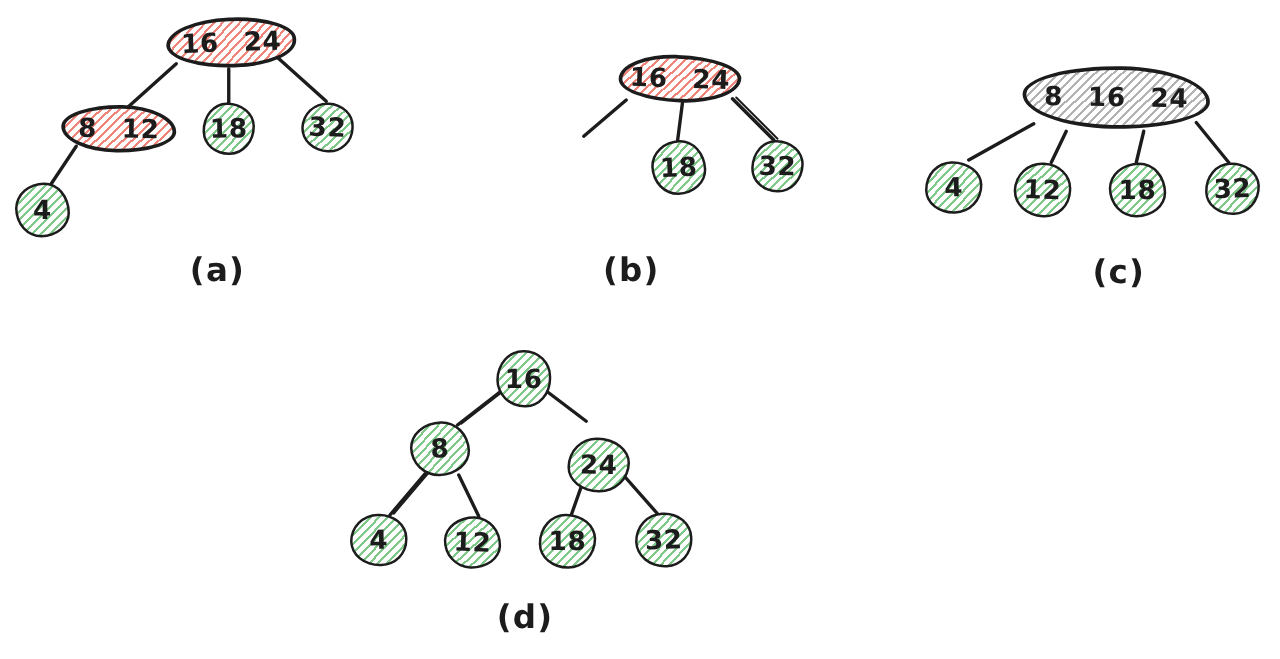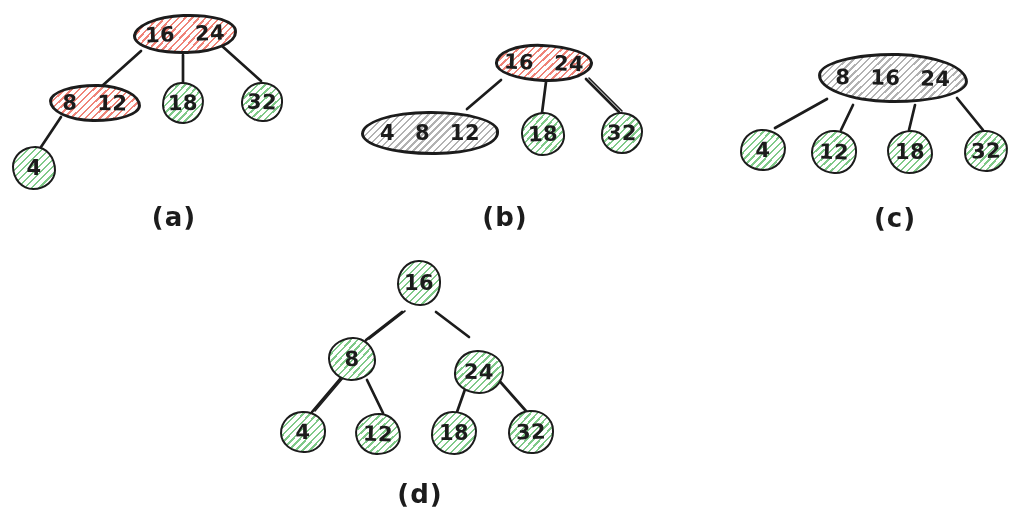--- a/index.html
+++ b/index.html
@@ -117,23 +117,20 @@
         </div>
         <div class="node fill-green blob1" style="left: 12px; top: 146px; width: 44px; height: 44px; transform: rotate(0deg);">
           <span>4</span>
         </div>
         <div class="caption" style="left: 174px; top: 217px;">(a)</div>
       </div>
       <div class="tree-group">
         <div class="node fill-red blob2 wide" style="left: 495px; top: 44px; width: 98px; height: 38px; transform: rotate(2deg);">
           <span>16 24</span>
         </div>
-        <div class="node fill-gray blob0 wide" style="left: 361px; top: 111px; width: 138px; height: 44px; transform: rotate(0deg);">
-          <span>4 8 12</span>
-        </div>
         <div class="node fill-green blob1" style="left: 521px; top: 112px; width: 44px; height: 44px; transform: rotate(-2deg);">
           <span>18</span>
         </div>
         <div class="node fill-green blob2" style="left: 601px; top: 112px; width: 42px; height: 42px; transform: rotate(1deg);">
           <span>32</span>
         </div>
         <div class="caption" style="left: 505px; top: 217px;">(b)</div>
       </div>
       <div class="tree-group">
         <div class="node fill-gray blob1 wide" style="left: 818px; top: 53px; width: 150px; height: 50px; transform: rotate(1deg);">
@@ -147,21 +144,21 @@
         </div>
         <div class="node fill-green blob1" style="left: 887px; top: 130px; width: 46px; height: 44px; transform: rotate(0deg);">
           <span>18</span>
         </div>
         <div class="node fill-green blob2" style="left: 964px; top: 130px; width: 44px; height: 42px; transform: rotate(-2deg);">
           <span>32</span>
         </div>
         <div class="caption" style="left: 895px; top: 218px;">(c)</div>
       </div>
       <div class="tree-group">
-        <div class="node fill-green blob0" style="left: 397px; top: 260px; width: 44px; height: 46px; transform: rotate(0deg);">
+        <div class="node fill-green blob0" style="left: 397px; top: 280px; width: 44px; height: 46px; transform: rotate(0deg);">
           <span>16</span>
         </div>
         <div class="node fill-green blob1" style="left: 328px; top: 337px; width: 48px; height: 44px; transform: rotate(-2deg);">
           <span>8</span>
         </div>
         <div class="node fill-green blob2" style="left: 454px; top: 350px; width: 50px; height: 44px; transform: rotate(1deg);">
           <span>24</span>
         </div>
         <div class="node fill-green blob0" style="left: 280px; top: 411px; width: 46px; height: 42px; transform: rotate(-1deg);">
           <span>4</span>

